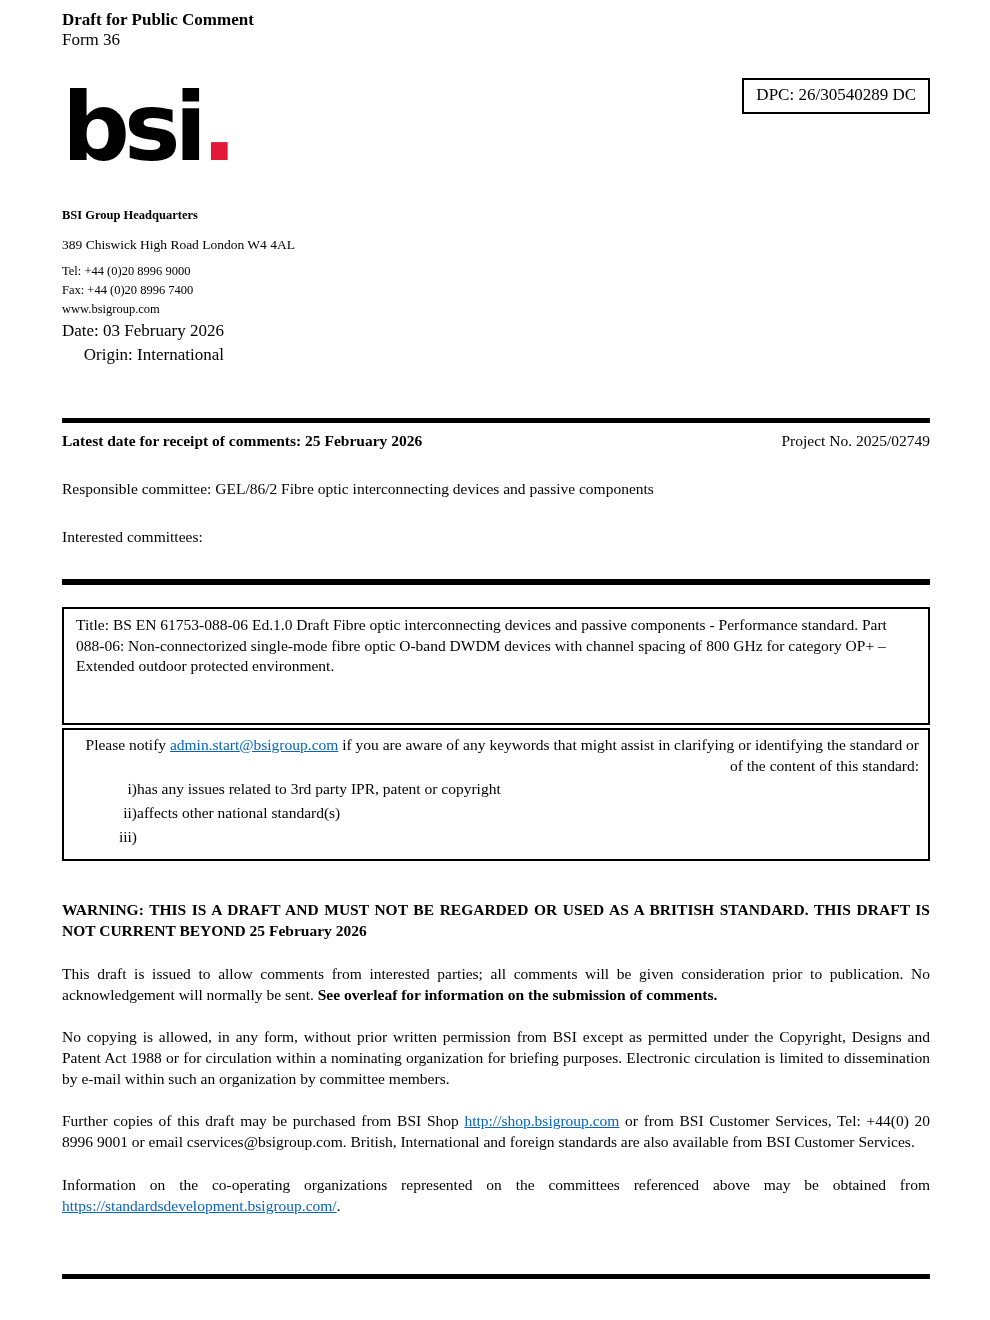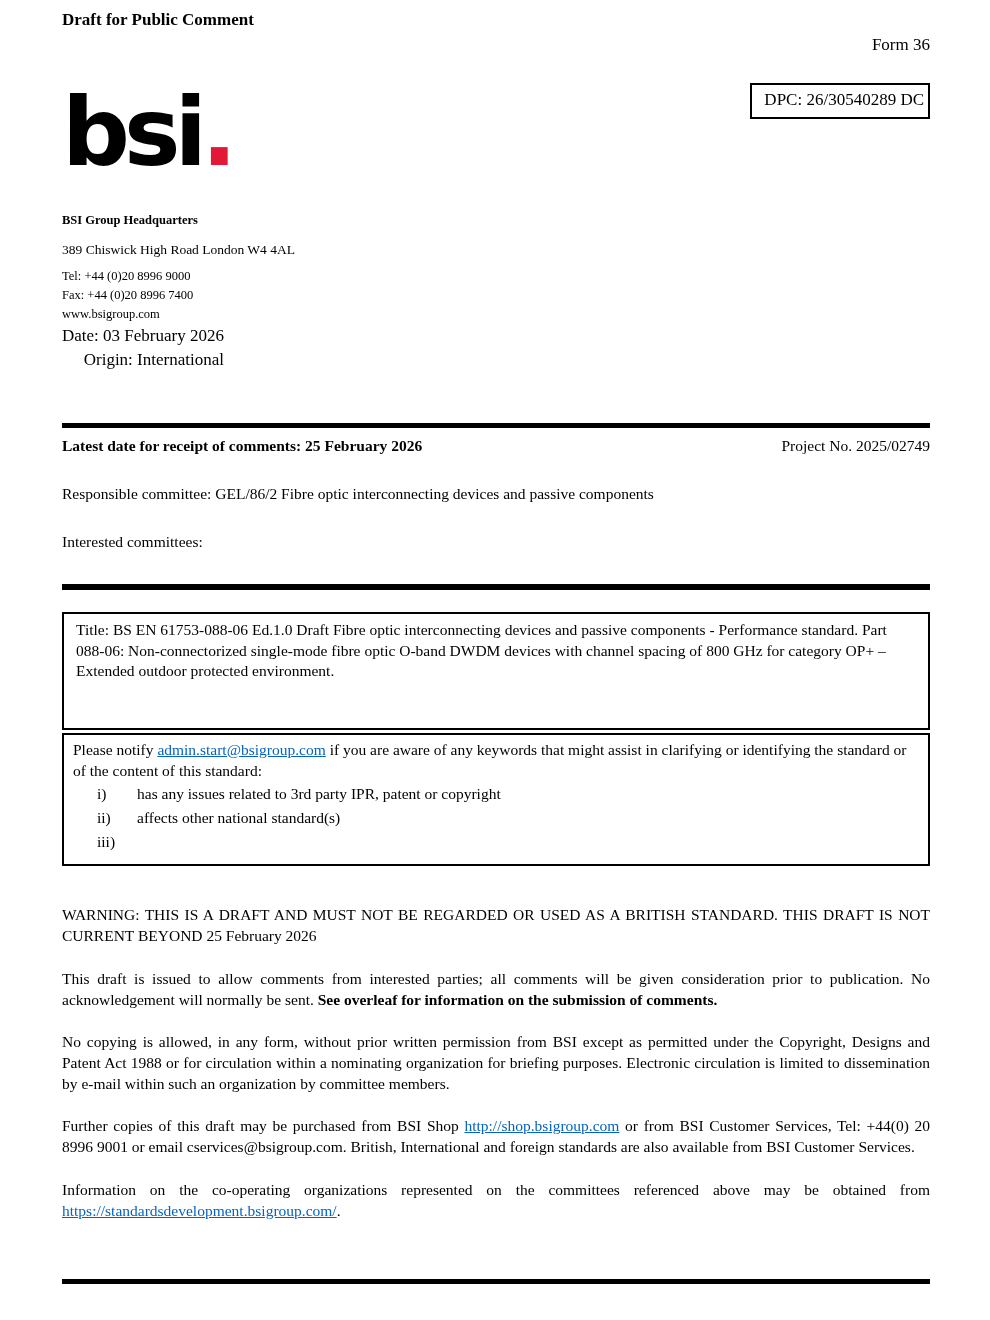--- a/index.html
+++ b/index.html
@@ -7,48 +7,48 @@
   html, body { background:#ffffff; }
   body {
     width:990px; height:1320px; overflow:hidden;
     color:#000; font-family:"Liberation Serif", serif;
   }
   .page { padding:10px 60px 0 62px; }
   .bold { font-weight:bold; }
   a.link { color:#0563C1; text-decoration:underline; cursor:pointer; }
 
   .draft-heading { font-size:17px; font-weight:bold; }
-  .row-form { text-align:right; font-size:17px; margin-top:5px; }
+  .row-form { font-size:17px; }
 
   .row-logo-dpc { display:flex; justify-content:space-between; align-items:flex-start; margin-top:28px; }
   .logo { font-family:"DejaVu Sans", sans-serif; font-weight:bold; font-size:95px; line-height:0.95; letter-spacing:-6px; margin-top:4px; }
   .logo-dot { color:#e31837; }
-  .dpc-box { border:2px solid #000; padding:5px 4px 7px 12px; font-size:17px; }
+  .dpc-box { border:2px solid #000; padding:5px 12px 7px 12px; font-size:17px; }
 
   .row-contact-date { display:flex; justify-content:space-between; align-items:flex-start; margin-top:34px;flex-direction:column; }
   .contact { font-size:12.5px; line-height:1.5; }
   .contact .hq { font-weight:bold; }
   .contact .addr { font-size:13.5px; margin-top:10px; margin-bottom:7px; }
   .date-block { font-size:17px; text-align:right; line-height:1.45; }
 
   .rule { background:#000; width:100%; }
   .rule-1 { height:5px; margin-top:50px; }
   .rule-2 { height:6px; margin-top:33px; }
   .rule-3 { height:5px; margin-top:58px; }
 
   .row-comments { display:flex; justify-content:space-between; align-items:baseline; font-size:15.5px; margin-top:9px;gap:47px; }
   .line { font-size:15.5px; margin-top:30px; }
 
   .box { border:2px solid #000; font-size:15.5px; line-height:1.34; }
   .title-box { margin-top:22px; padding:6px 12px; min-height:118px; }
-  .notify-box { margin-top:3px; padding:5px 9px 11px 9px; }
+  .notify-box { margin-top:3px; padding:5px 9px 11px 9px;text-align:right; }
   .notify-item { display:flex; padding-left:24px; margin-top:3px; }
   .item-num { width:40px; flex-shrink:0; }
 
-  .warning { font-weight:normal; font-size:15.5px; line-height:1.4; margin-top:38px; text-align:justify; }
+  .warning { font-weight:bold; font-size:15.5px; line-height:1.4; margin-top:38px; text-align:justify; }
   .par { font-size:15.5px; line-height:1.36; margin-top:21px; text-align:justify; }
 
   .footer-email { font-size:15.5px; margin-top:11px; padding-left:6px; }
 </style>
 </head>
 <body>
 
 <div class="page">
 
   <div class="row-top">

